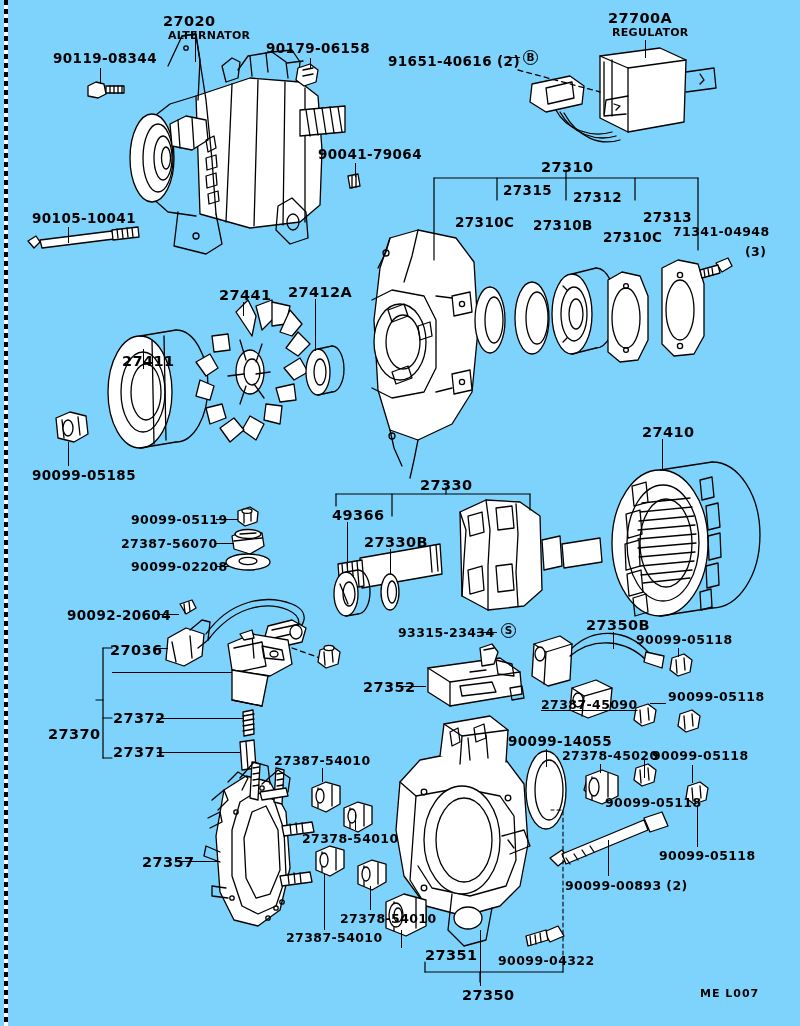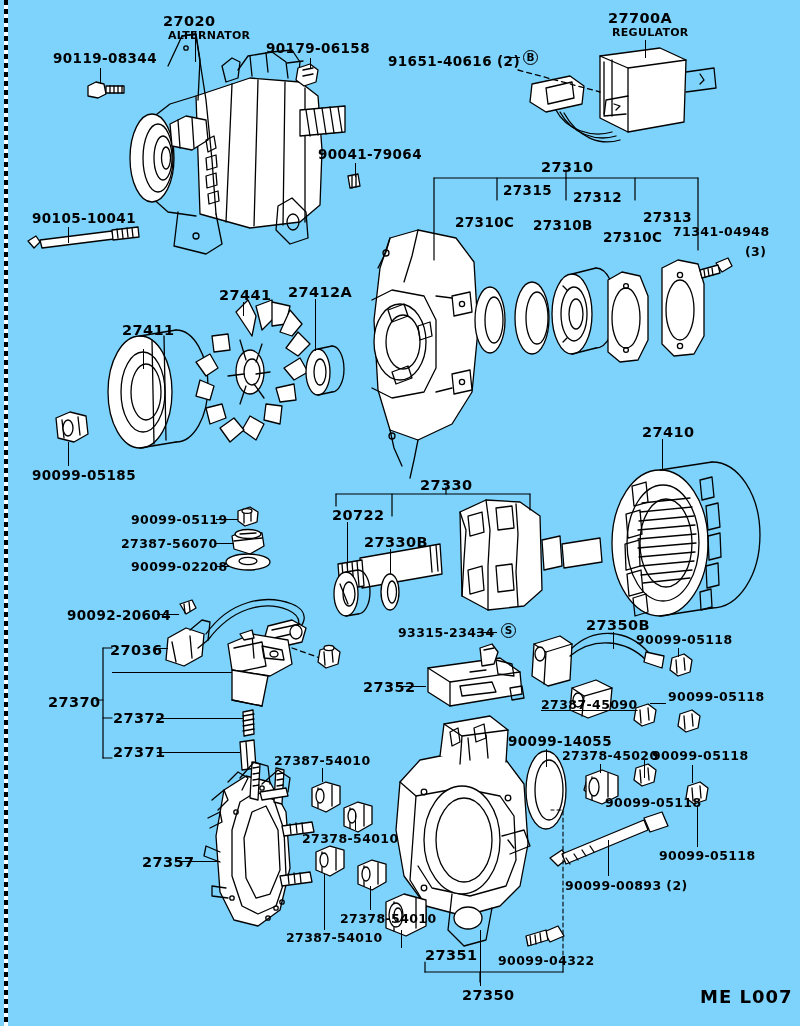--- a/index.html
+++ b/index.html
@@ -36,21 +36,21 @@
     font-family: "DejaVu Sans", sans-serif;
     font-weight: bold;
     white-space: nowrap;
     letter-spacing: 0.4px;
     line-height: 1;
   }
   .lbl.sz14 { font-size: 14.5px; }
   .lbl.sz13 { font-size: 13.5px; }
   .lbl.sz12 { font-size: 12.5px; }
   .lbl.sub  { font-size: 11px; font-weight: bold; letter-spacing: 0.3px;}
-  .lbl.corner { font-size: 18px; font-weight: bold; letter-spacing: 1px;}
+  .lbl.corner { font-size: 11px; font-weight: bold; letter-spacing: 1px;}
 
   
   .ld {
     position: absolute;
     background: #000;
   }
   .ld.v { width: 1px; }
   .ld.h { height: 1px; }
   svg.art {
     position: absolute;
@@ -674,32 +674,32 @@
       <div class="lbl sz13" style="left: 503px; top: 184px;">27315</div>
       <div class="lbl sz13" style="left: 573px; top: 191px;">27312</div>
       <div class="lbl sz13" style="left: 643px; top: 191px; margin-top: 20px;">27313</div>
       <div class="lbl sz13" style="left: 455px; top: 216px;">27310C</div>
       <div class="lbl sz13" style="left: 533px; top: 219px;">27310B</div>
       <div class="lbl sz13" style="left: 603px; top: 231px;">27310C</div>
       <div class="lbl sz12" style="left: 673px; top: 226px;">71341-04948</div>
       <div class="lbl sz12" style="left: 745px; top: 246px;">(3)</div>
       <div class="lbl sz14" style="left: 219px; top: 288px;">27441</div>
       <div class="lbl sz14" style="left: 288px; top: 285px;">27412A</div>
-      <div class="lbl sz14" style="left: 122px; top: 323px;">27411</div>
+      <div class="lbl sz14" style="left: 122px; top: 354px;">27411</div>
       <div class="lbl sz13" style="left: 32px; top: 469px;">90099-05185</div>
       <div class="lbl sz14" style="left: 642px; top: 425px;">27410</div>
       <div class="lbl sz12" style="left: 131px; top: 514px;">90099-05119</div>
       <div class="lbl sz12" style="left: 121px; top: 538px;">27387-56070</div>
       <div class="lbl sz12" style="left: 131px; top: 561px;">90099-02208</div>
       <div class="lbl sz14" style="left: 420px; top: 478px;">27330</div>
-      <div class="lbl sz14" style="left: 332px; top: 508px;">20722</div>
+      <div class="lbl sz14" style="left: 332px; top: 508px;">49366</div>
       <div class="lbl sz14" style="left: 364px; top: 535px;">27330B</div>
       <div class="lbl sz13" style="left: 67px; top: 609px;">90092-20604</div>
       <div class="lbl sz14" style="left: 110px; top: 643px;">27036</div>
-      <div class="lbl sz14" style="left: 48px; top: 695px;">27370</div>
+      <div class="lbl sz14" style="left: 48px; top: 727px;">27370</div>
       <div class="lbl sz14" style="left: 113px; top: 711px;">27372</div>
       <div class="lbl sz14" style="left: 113px; top: 745px;">27371</div>
       <div class="lbl sz12" style="left: 398px; top: 627px;">93315-23434</div>
       <div class="lbl sz14" style="left: 586px; top: 618px;">27350B</div>
       <div class="lbl sz12" style="left: 636px; top: 634px;">90099-05118</div>
       <div class="lbl sz14" style="left: 363px; top: 680px;">27352</div>
       <div class="lbl sz12" style="left: 541px; top: 699px; text-decoration: underline;">27387-45090</div>
       <div class="lbl sz12" style="left: 668px; top: 691px;">90099-05118</div>
       <div class="lbl sz13" style="left: 508px; top: 735px;">90099-14055</div>
       <div class="lbl sz12" style="left: 562px; top: 750px;">27378-45020</div>

